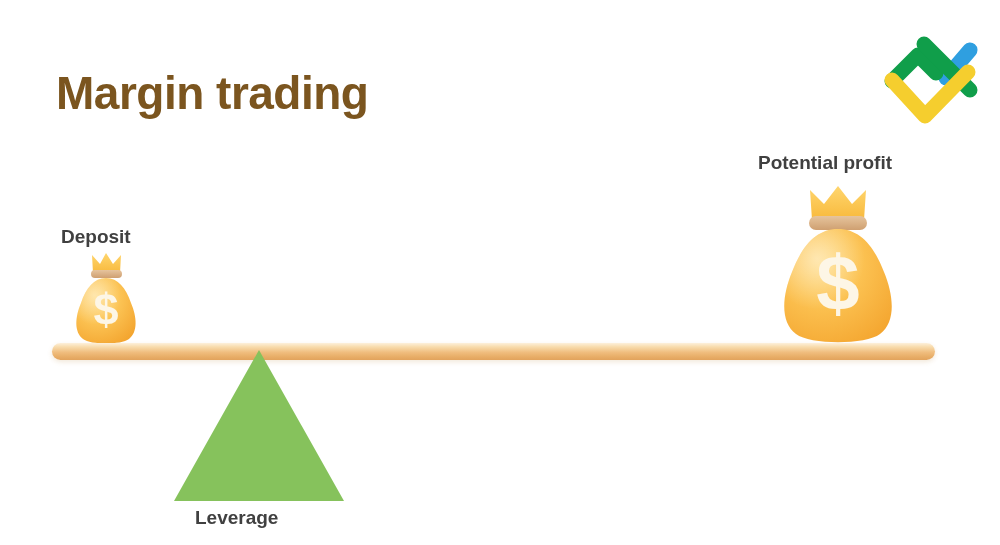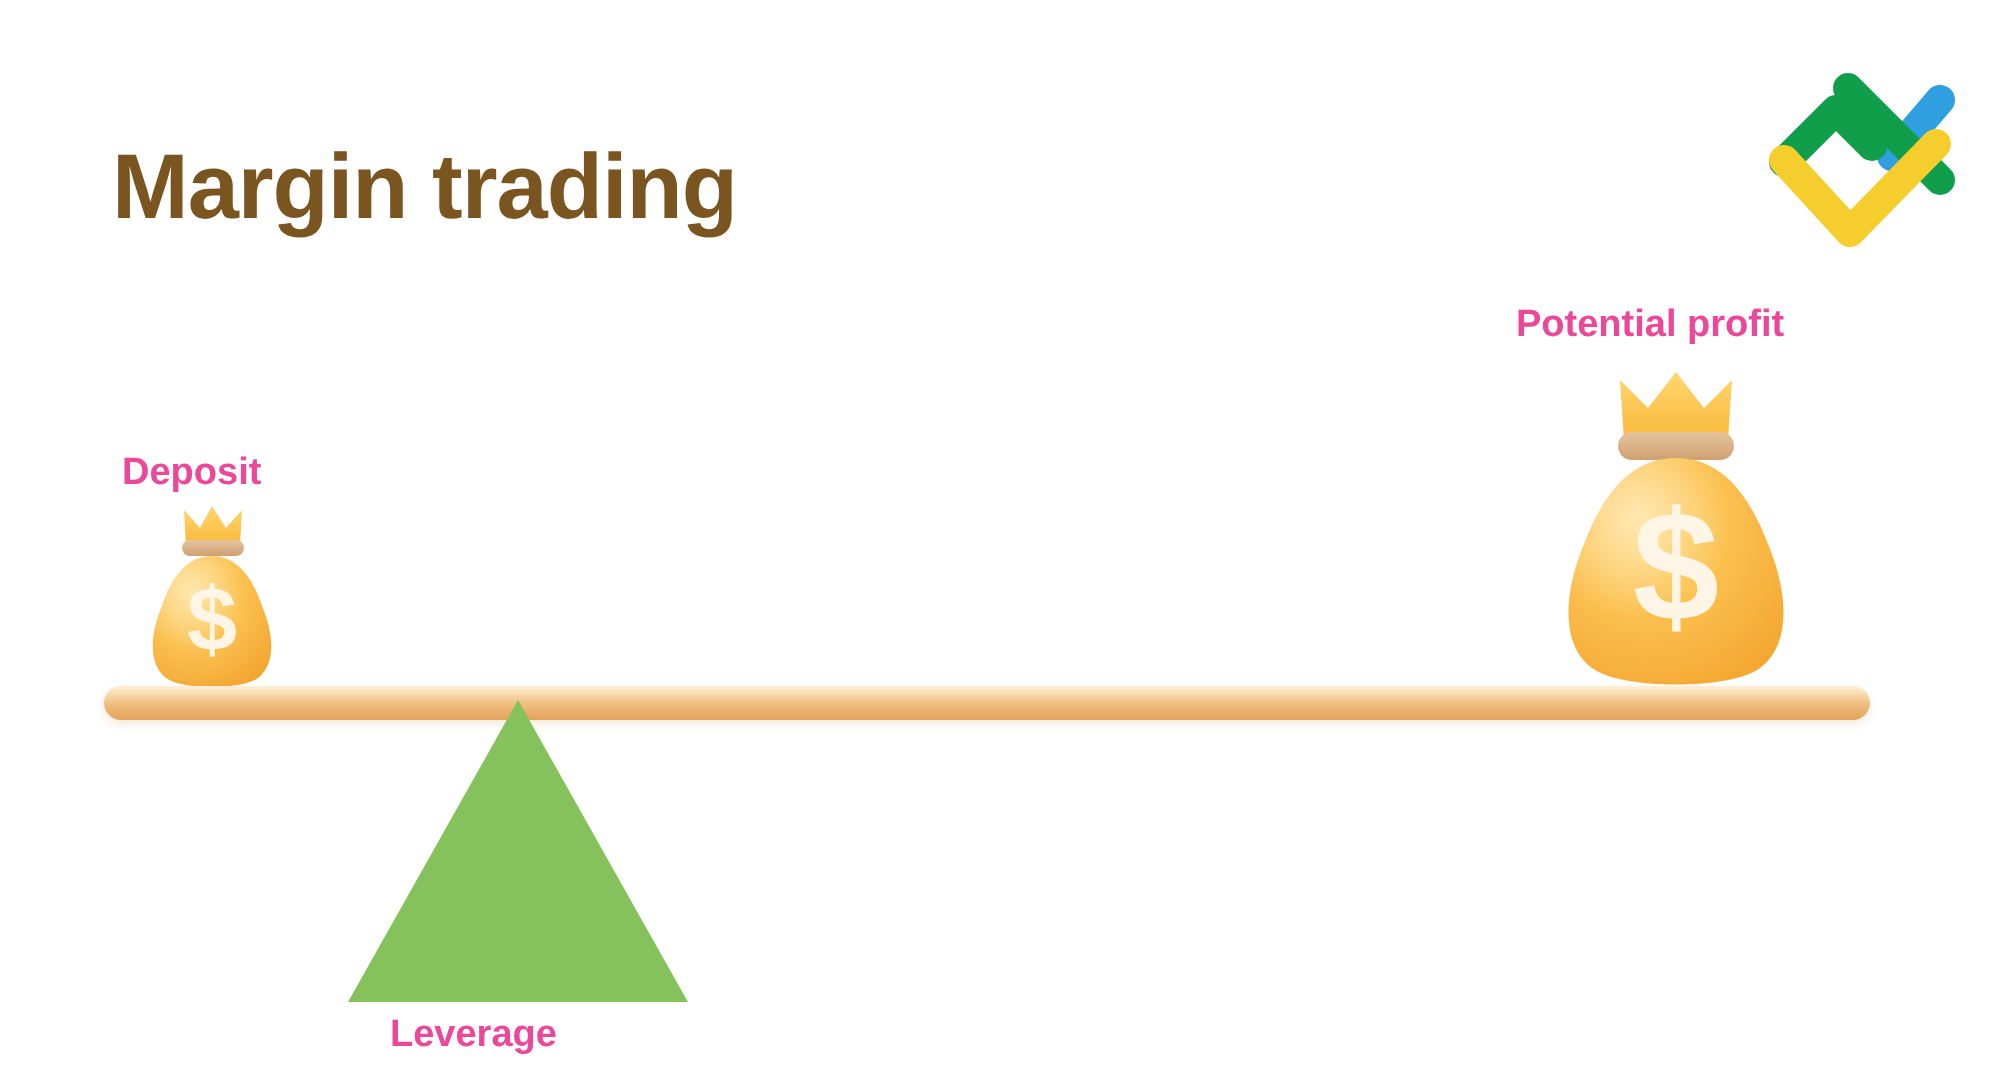--- a/index.html
+++ b/index.html
@@ -39,21 +39,21 @@
     top: 28px;
     width: 96px;
     height: 102px;
   }
 
   
   .scale-label {
     position: absolute;
     font-size: 19px;
     font-weight: bold;
-    color: #ec4899;
+    color: #404040;
     white-space: nowrap;
   }
   #label-deposit {
     left: 61px;
     top: 226px;
   }
   #label-potential-profit {
     left: 758px;
     top: 152px;
   }

